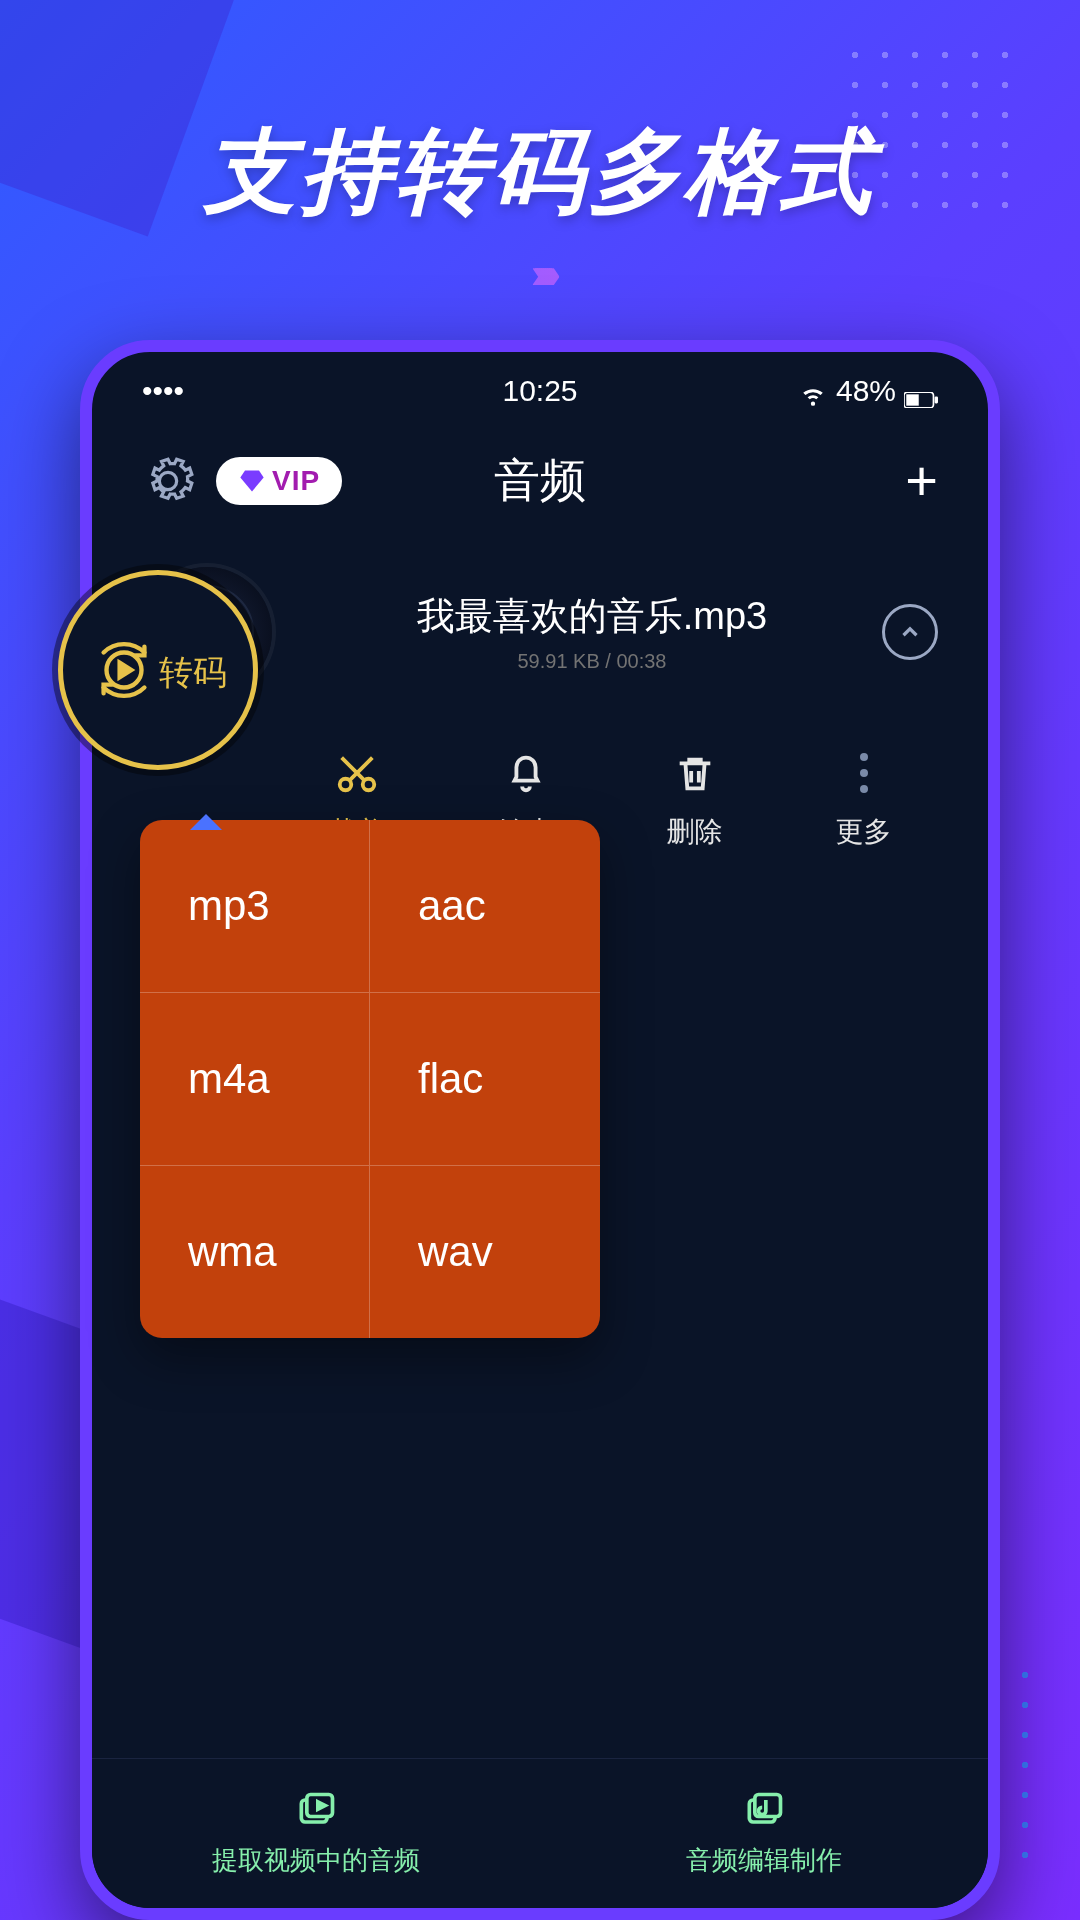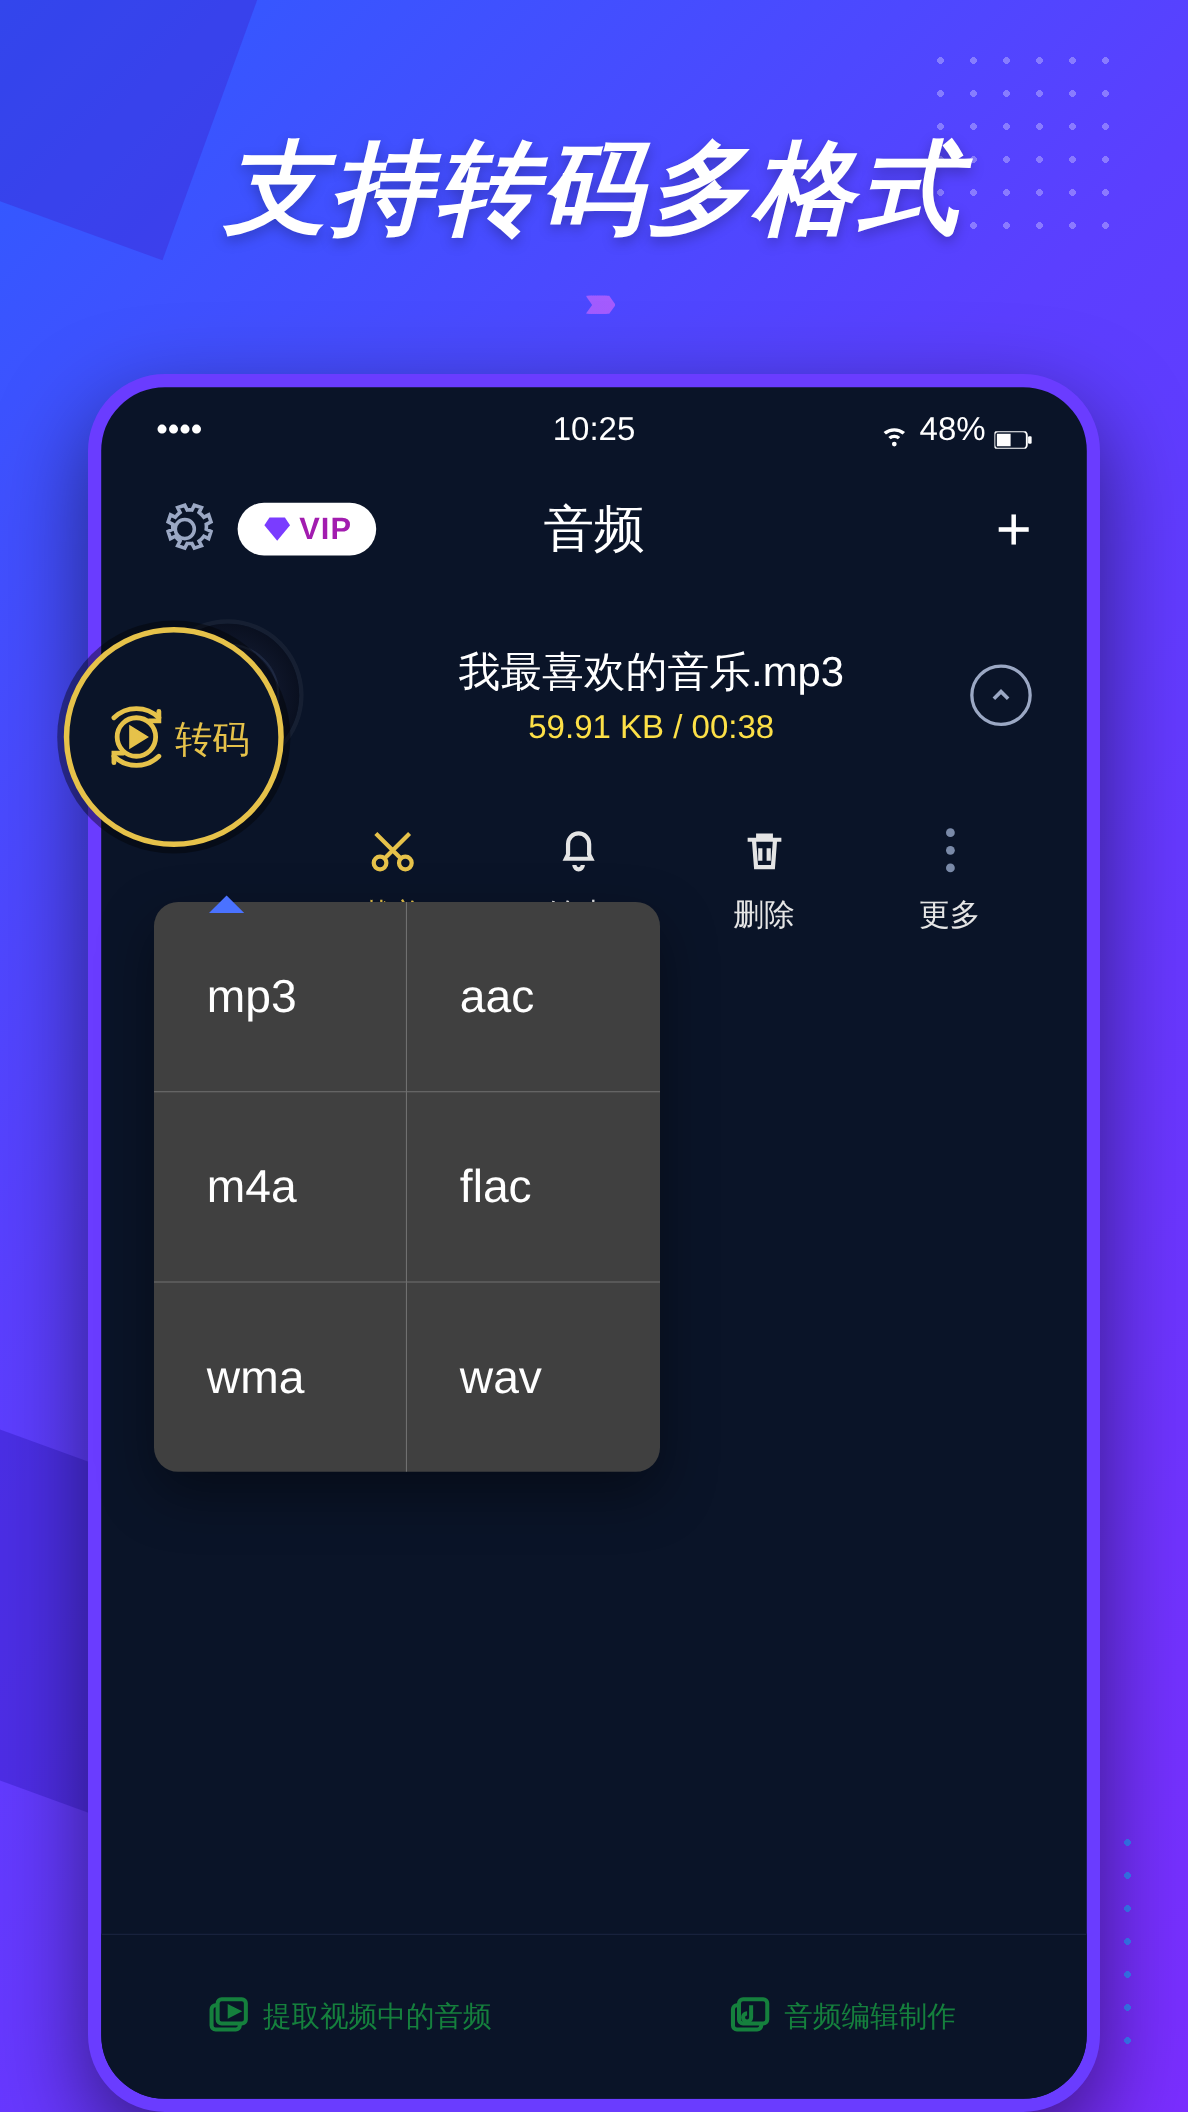--- a/index.html
+++ b/index.html
@@ -119,21 +119,21 @@
 }
 .disc-play {
   position: absolute; inset: 36px;
   background: #0e2240; border-radius: 50%;
   display: flex; align-items: center; justify-content: center;
   border: 3px solid #2a6cff;
 }
 .disc-play svg { width: 28px; height: 28px; fill: #2a6cff; }
 .file-info { margin-left: 30px; flex: 1; }
 .file-name { color: #fff; font-size: 38px; }
-.file-meta { color: #fde047; font-size: 30px; margin-top: 8px; }
+.file-meta { color: #737373; font-size: 20px; margin-top: 8px; }
 .expand-btn {
   width: 56px; height: 56px; border: 3px solid #9ba8c4; border-radius: 50%;
   display: flex; align-items: center; justify-content: center;
 }
 .expand-btn svg { width: 26px; height: 26px; stroke: #9ba8c4; stroke-width: 3; fill: none; }
 .actions {
   display: flex; justify-content: space-around;
   padding: 30px 40px 40px 180px;
 }
 .action { text-align: center; color: #e5e5e5; }
@@ -151,21 +151,21 @@
   display: flex; flex-direction: row; align-items: center; justify-content: center;
   z-index: 5;
   box-shadow: 0 0 0 6px rgba(0,0,0,.4);
 }
 .transcode-badge svg { width: 70px; height: 70px; }
 .transcode-badge .lbl { color: #e6c24a; font-size: 34px; margin-top: 6px; }
 .format-popover {
   position: absolute;
   top: 820px; left: 140px;
   width: 460px;
-  background: #404040;
+  background: #c2410c;
   border-radius: 22px;
   z-index: 5;
   box-shadow: 0 20px 50px rgba(0,0,0,.4);
 }
 .format-popover::before {
   content: ""; position: absolute; top: -22px; left: 50px;
   border: 16px solid transparent; border-bottom-color: #4a72ff;
 }
 .format-grid { display: grid; grid-template-columns: 1fr 1fr; }
 .format-cell {
@@ -177,22 +177,22 @@
 .format-cell:nth-child(2n) { border-right: none; }
 .format-cell:nth-last-child(-n+2) { border-bottom: none; }
 .bottom-nav {
   position: absolute; bottom: 0; left: 0; right: 0;
   height: 150px;
   background: #0a1428;
   border-top: 1px solid #1a2440;
   display: flex;
 }
 .nav-item {
-  flex: 1; display: flex; flex-direction: row; align-items: center; justify-content: center;
-  color: #15803d; gap: 10px;
+  flex: 1; display: flex; flex-direction: column; align-items: center; justify-content: center;
+  color: #86efac; gap: 10px;
 }
 .nav-item svg { width: 44px; height: 44px; }
 .nav-item .lbl { font-size: 26px; }
 .dots-menu { display:flex; flex-direction:column; gap:8px; align-items:center; }
 .dots-menu span { width:8px; height:8px; background:#7a8aa8; border-radius:50%; }
 </style>
 </head>
 <body>
 
 <div class="bg-square-tl"></div>

